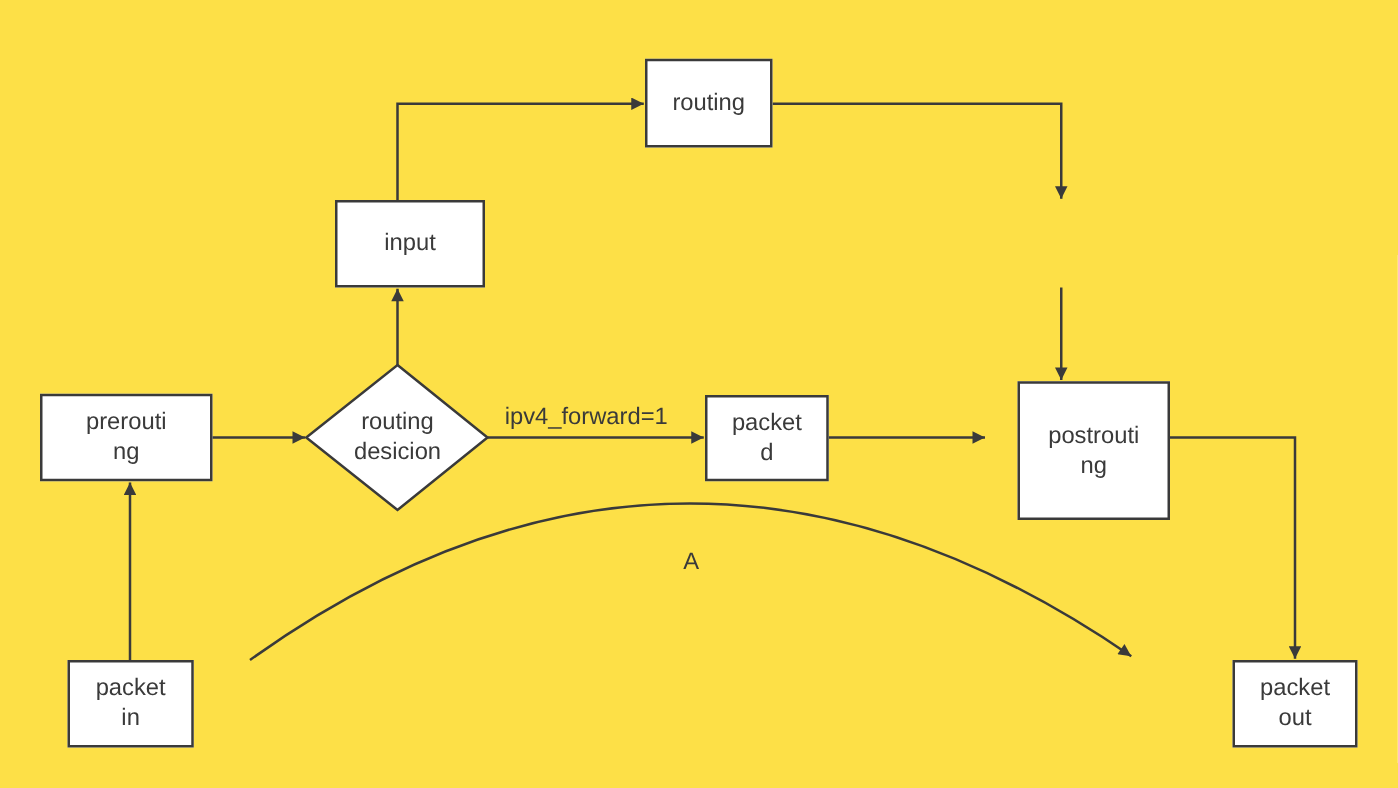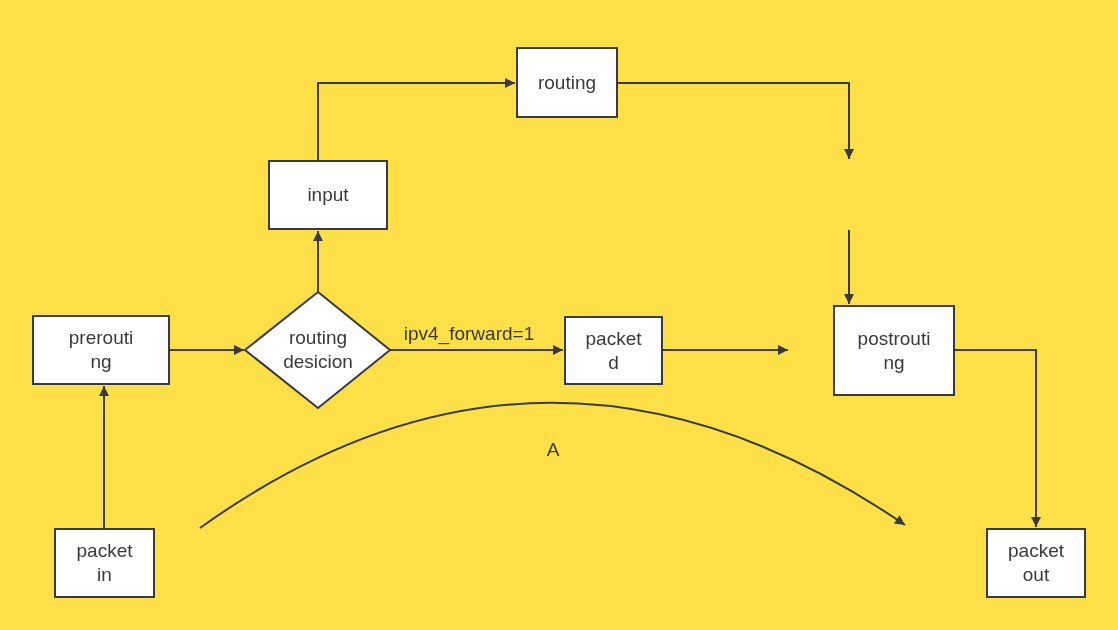--- a/index.html
+++ b/index.html
@@ -94,21 +94,21 @@
   </div>
 
   <div class="floating-label" style="left:238px;top:326px;width:160px">routing
 desicion</div>
 
   <div class="node" style="left:564px;top:316px;width:99px;height:69px">
     <span class="label">packet
 d</span>
   </div>
 
-  <div class="node" style="left:833px;top:305px;width:122px;height:91px">
+  <div class="node" style="left:814px;top:305px;width:122px;height:111px">
     <span class="label">postrouti
 ng</span>
   </div>
 
   <div class="node" style="left:54px;top:528px;width:101px;height:70px">
     <span class="label">packet
 in</span>
   </div>
 
   <div class="node" style="left:986px;top:528px;width:100px;height:70px">

